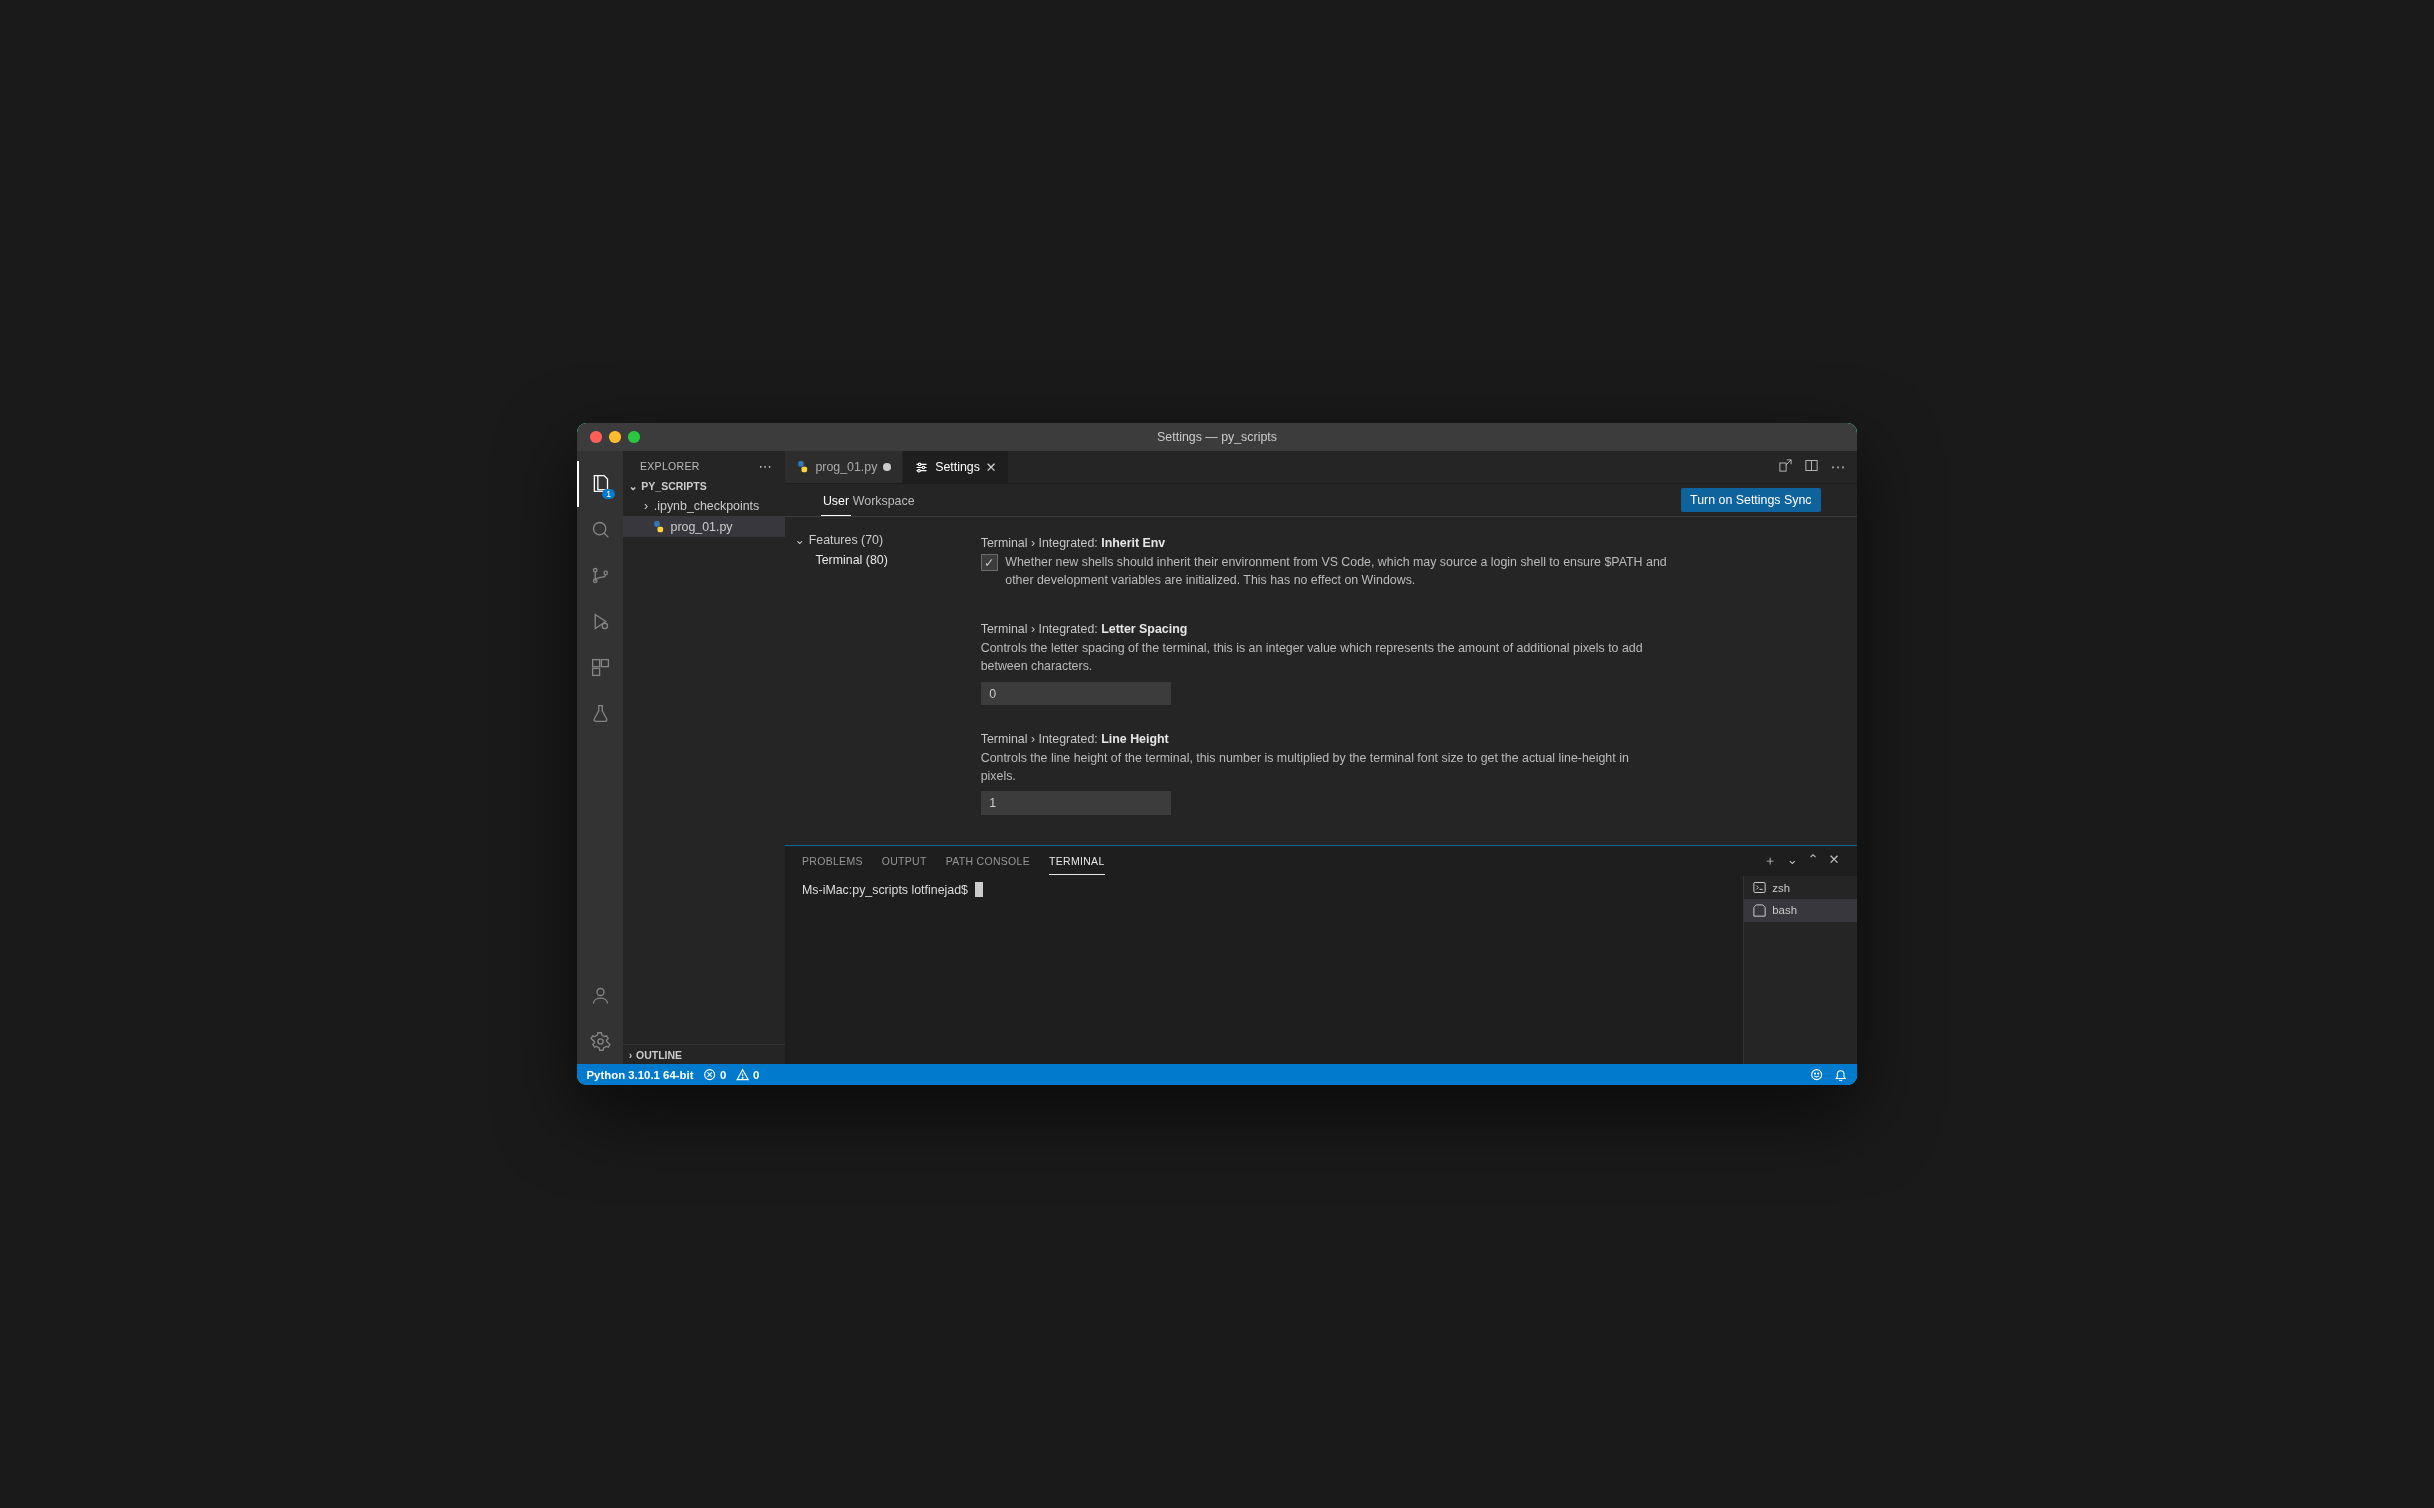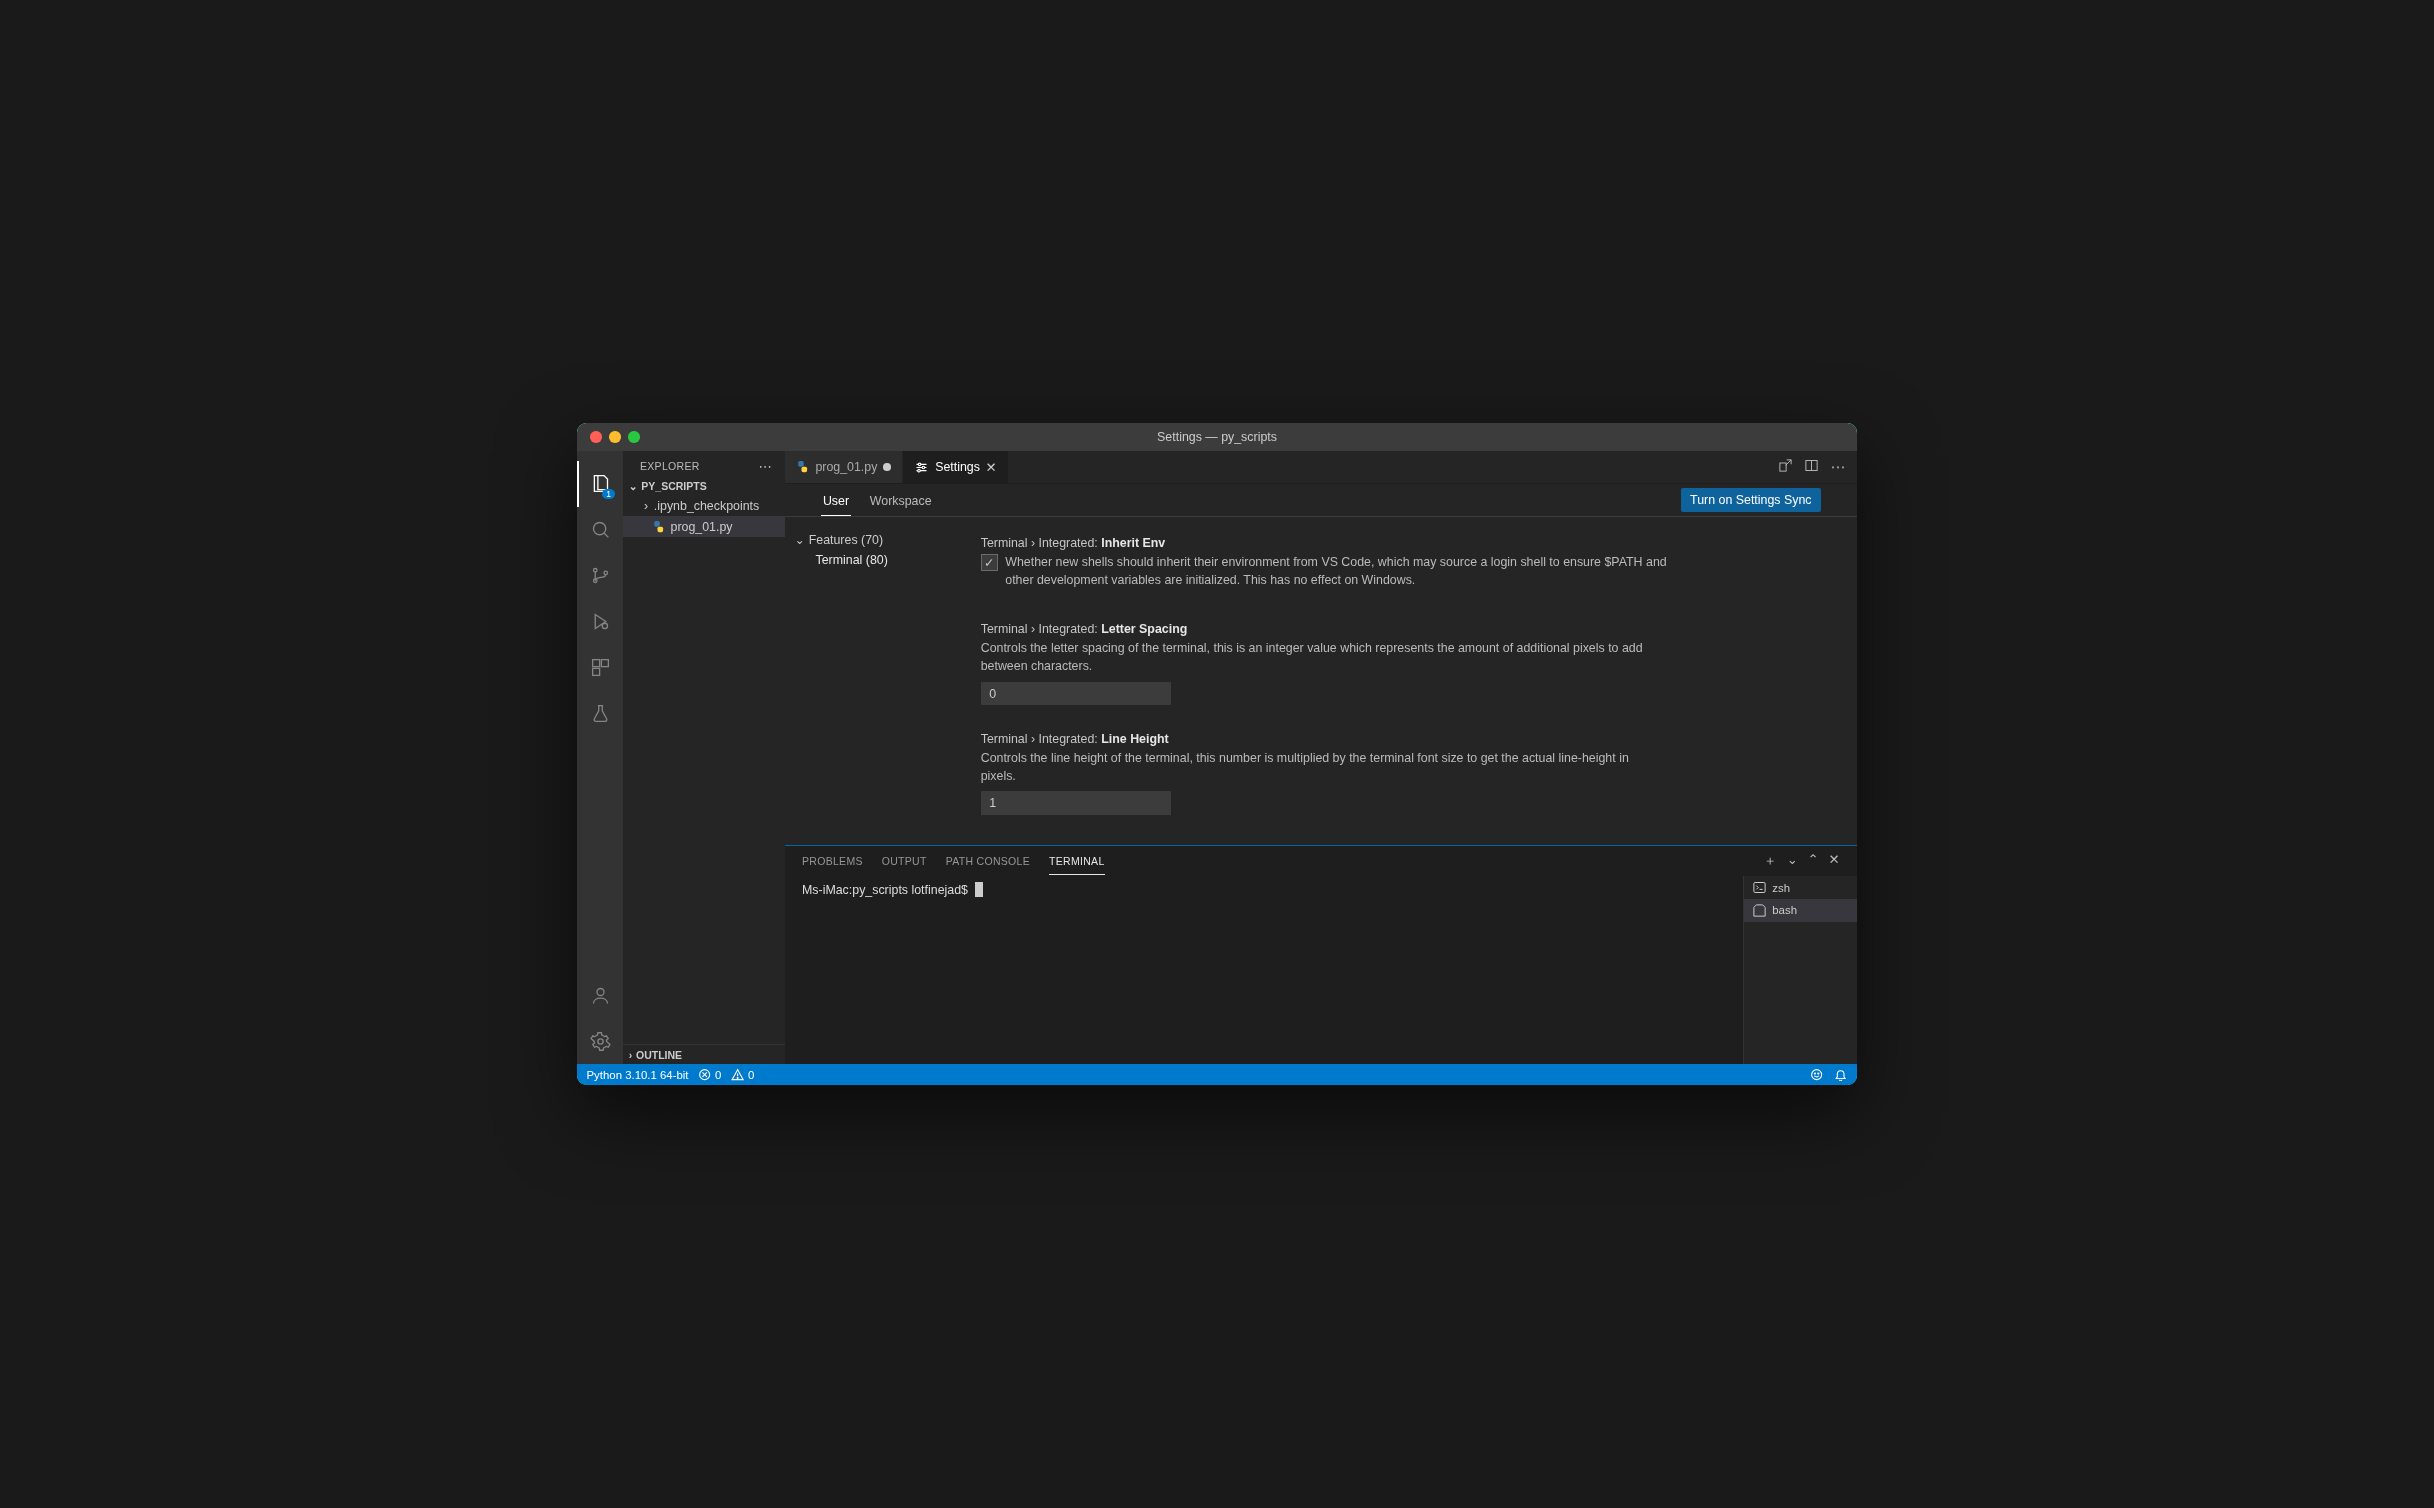--- a/index.html
+++ b/index.html
@@ -38,21 +38,21 @@
 .tab .dirty { width:7.6px; height:7.6px; border-radius:50%; background:#ccc; display:inline-block; }
 .tab .close { color:#ccc; cursor:pointer; font-size:13.3px; }
 .tabs-right { margin-left:auto; display:flex; align-items:center; gap:11.4px; padding-right:11.4px; color:#bbb; }
 .tabs-right span { cursor:pointer; }
 .settings-body { flex:1; display:flex; flex-direction:column; background:#252526; min-height:0; overflow:hidden; }
 .search-row { padding:11.4px 36px 5.7px 36px; }
 .search-wrap { background:#3c3c3c; border:1px solid #3c3c3c; display:flex; align-items:center; padding:3.8px 7.6px; border-radius:1.9px; }
 .search-wrap input { flex:1; background:transparent; border:none; color:#ccc; font-size:12.4px; outline:none; }
 .search-meta { color:#bbb; font-size:11.4px; display:flex; align-items:center; gap:7.6px; }
 .scope-row { display:flex; align-items:center; justify-content:space-between; padding:0 36px; border-bottom:1px solid #3c3c3c; }
-.scope-tabs { display:flex; gap:17px; }
+.scope-tabs { display:flex; gap:0; }
 .scope-tab { padding:9.5px 1.9px 7.6px 1.9px; font-size:12.4px; color:#bbb; cursor:pointer; border-bottom:1px solid transparent; }
 .scope-tab.active { color:#fff; border-bottom:1px solid #fff; }
 .sync-btn { background:#0e639c; color:#fff; font-size:12.4px; padding:4.8px 9.5px; border-radius:1.9px; cursor:pointer; }
 .settings-content { flex:1; display:flex; min-height:0; background:#252526; }
 .toc { width:190px; padding:13.3px 9.5px; color:#ccc; font-size:12.4px; }
 .toc .toc-head { display:flex; align-items:center; gap:3.8px; cursor:pointer; padding:1.9px 0; }
 .toc .toc-sub { padding-left:21px; color:#e7e7e7; cursor:pointer; padding-top:3.8px; }
 .settings-list { flex:1; overflow:auto; padding:11.4px 28.5px 11.4px 5.7px; color:#ccc; font-size:12.4px; }
 .setting-item { padding:7.6px 0 19px 0; }
 .setting-title { color:#e7e7e7; font-size:12.4px; margin-bottom:3.8px; }
@@ -70,21 +70,21 @@
 .panel-body { flex:1; display:flex; min-height:0; }
 .term-area { flex:1; padding:5.7px 17px; font-family: Menlo, monospace; font-size:12.4px; color:#ddd; }
 .term-prompt { display:flex; align-items:center; gap:1.9px;text-align:center; }
 .blink-cursor { display:inline-block; width:7.6px; height:15px; background:#ccc; }
 .term-side { width:114px; border-left:1px solid #333; background:#252526; }
 .term-shell { display:flex; align-items:center; gap:5.7px; padding:3.8px 7.6px; font-size:11.4px; color:#ccc; cursor:pointer; }
 .term-shell.active { background:#37373d; }
 .statusbar { height:21px; background:#007acc; color:#fff; display:flex; align-items:center; font-size:11.4px; padding:0 9.5px; gap:11.4px; }
 .statusbar .s-left { display:flex; align-items:center; gap:9.5px; }
 .statusbar .s-right { margin-left:auto; display:flex; align-items:center; gap:11.4px; }
-.statusbar span { cursor:pointer; display:flex; align-items:center; gap:3.8px; }
+.statusbar span { cursor:pointer; display:flex; align-items:center; gap:3.8px;font-weight:bold; }
 .icon-svg { width:21px; height:21px; }
 .icon-svg-sm { width:15px; height:15px; }
 </style>
 </head>
 <body>
 
 <div class="window">
 
   <div class="titlebar">
     <div class="traffic">

